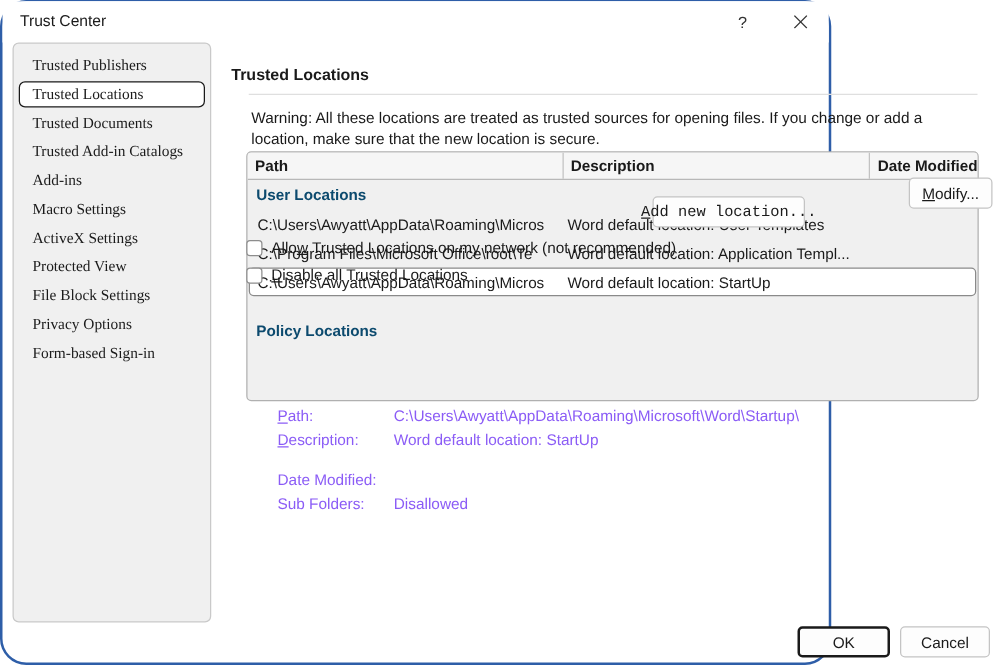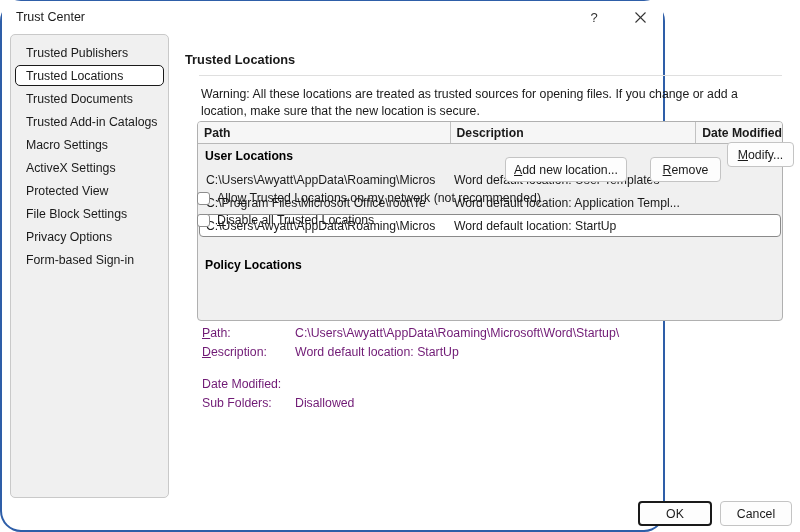--- a/index.html
+++ b/index.html
@@ -83,20 +83,21 @@
     padding: 0 10px;
     display: flex;
     align-items: center;
     font-size: 12.3px;
     color: #1a1a1a;
     white-space: nowrap;
     border: 1px solid transparent;
     border-radius: 4px;
     cursor: default;
     margin-bottom: 2px;
+    font-family: Liberation Serif, serif;
   }
   .nav-item.selected {
     background: #ffffff;
     border: 1.6px solid #1a1a1a;
     border-radius: 5px;
   }
 
   
   #content {
     position: absolute;
@@ -168,21 +169,21 @@
   #hcell-desc { width: 246px; }
   #hcell-date { width: 86px; border-right: none; }
 
   .group-row {
     height: 24px;
     display: flex;
     align-items: center;
     padding-left: 7px;
     font-size: 12.2px;
     font-weight: bold;
-    color: #000000;
+    color: #0c4a6e;
     cursor: default;
   }
   .loc-row {
     box-sizing: border-box;
     height: 23px;
     display: flex;
     align-items: center;
     margin: 0 1px;
     border: 1px solid transparent;
     border-radius: 4px;
@@ -213,22 +214,23 @@
   
   #details {
     position: absolute;
     left: 0;
     top: 292px;
     width: 600px;
   }
   .detail-line {
     position: absolute;
     font-size: 12.3px;
-    color: #701a75;
-    white-space: nowrap;
+    color: #8b5cf6;
+    white-space: nowrap;
+    margin-left: 20px;
   }
   .detail-label { left: 17px; }
   .detail-value { left: 110px; }
   u { text-decoration: underline; }
 
   
   .btn {
     position: absolute;
     box-sizing: border-box;
     background: #fdfdfd;
@@ -240,21 +242,21 @@
     display: flex;
     align-items: center;
     justify-content: center;
     cursor: default;
     white-space: nowrap;
   }
   .btn.default {
     border: 2px solid #1a1a1a;
     background: #fdfdfd;
   }
-  #btn-add    { left: 320px; top: 123px; width: 122px; height: 25px; }
+  #btn-add    { left: 337px; top: 123px; width: 122px; height: 25px; font-family: Liberation Mono, monospace; }
   #btn-remove { left: 465px; top: 123px; width: 71px;  height: 25px; }
   #btn-modify { left: 542px; top: 108px; width: 67px;  height: 25px; }
 
   
   .cbrow {
     position: absolute;
     display: flex;
     align-items: center;
     font-size: 12.3px;
     color: #1a1a1a;
@@ -317,20 +319,23 @@
     <div class="nav-item selected">
         <span>Trusted Locations</span>
       </div>
     <div class="nav-item">
         <span>Trusted Documents</span>
       </div>
     <div class="nav-item">
         <span>Trusted Add-in Catalogs</span>
       </div>
     <div class="nav-item">
+        <span>Add-ins</span>
+      </div>
+    <div class="nav-item">
         <span>Macro Settings</span>
       </div>
     <div class="nav-item">
         <span>ActiveX Settings</span>
       </div>
     <div class="nav-item">
         <span>Protected View</span>
       </div>
     <div class="nav-item">
         <span>File Block Settings</span>
@@ -389,23 +394,20 @@
       <div class="detail-line detail-label" style="top:51px;">Date Modified:</div>
       <div class="detail-line detail-value" style="top:51px;"></div>
 
       <div class="detail-line detail-label" style="top:70px;">Sub Folders:</div>
       <div class="detail-line detail-value" style="top:70px;">Disallowed</div>
     </div>
 
     <div class="btn" id="btn-add">
         <span><u>A</u>dd new location...</span>
       </div>
-    <div class="btn" id="btn-remove">
-        <span><u>R</u>emove</span>
-      </div>
     <div class="btn" id="btn-modify">
         <span><u>M</u>odify...</span>
       </div>
 
     <div class="cbrow" id="cb-network">
       <span class="cbox"></span>
       <span>Allo<u>w</u> Trusted Locations on my network (not recommended)</span>
     </div>
 
     <div class="cbrow" id="cb-disable">

